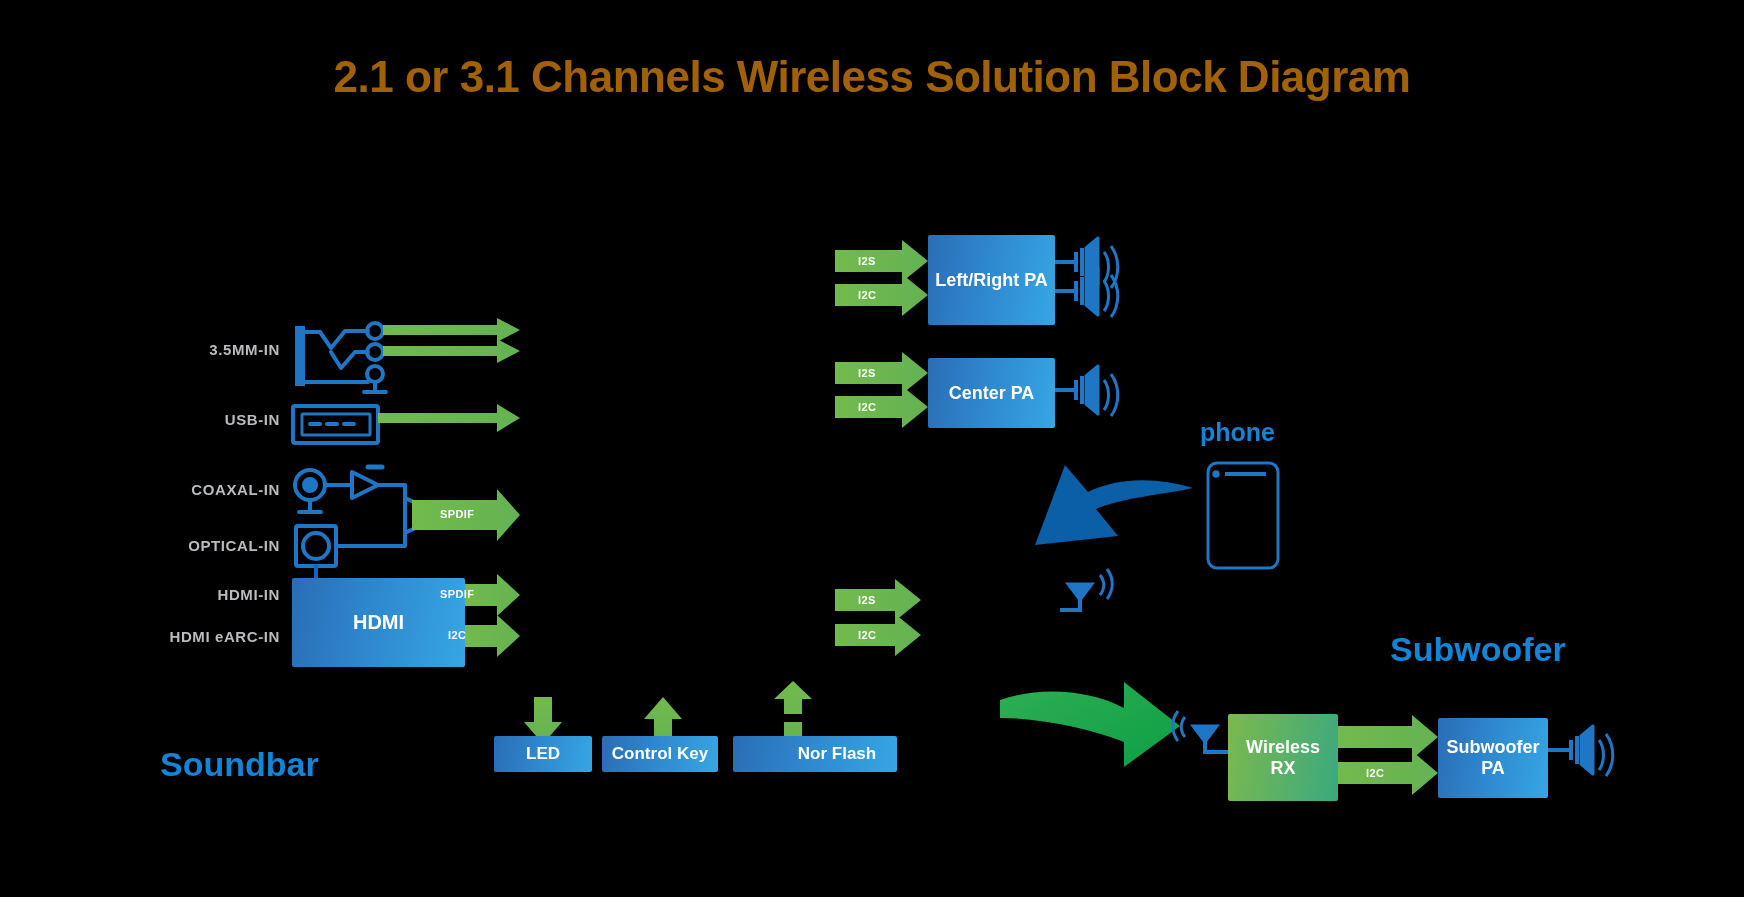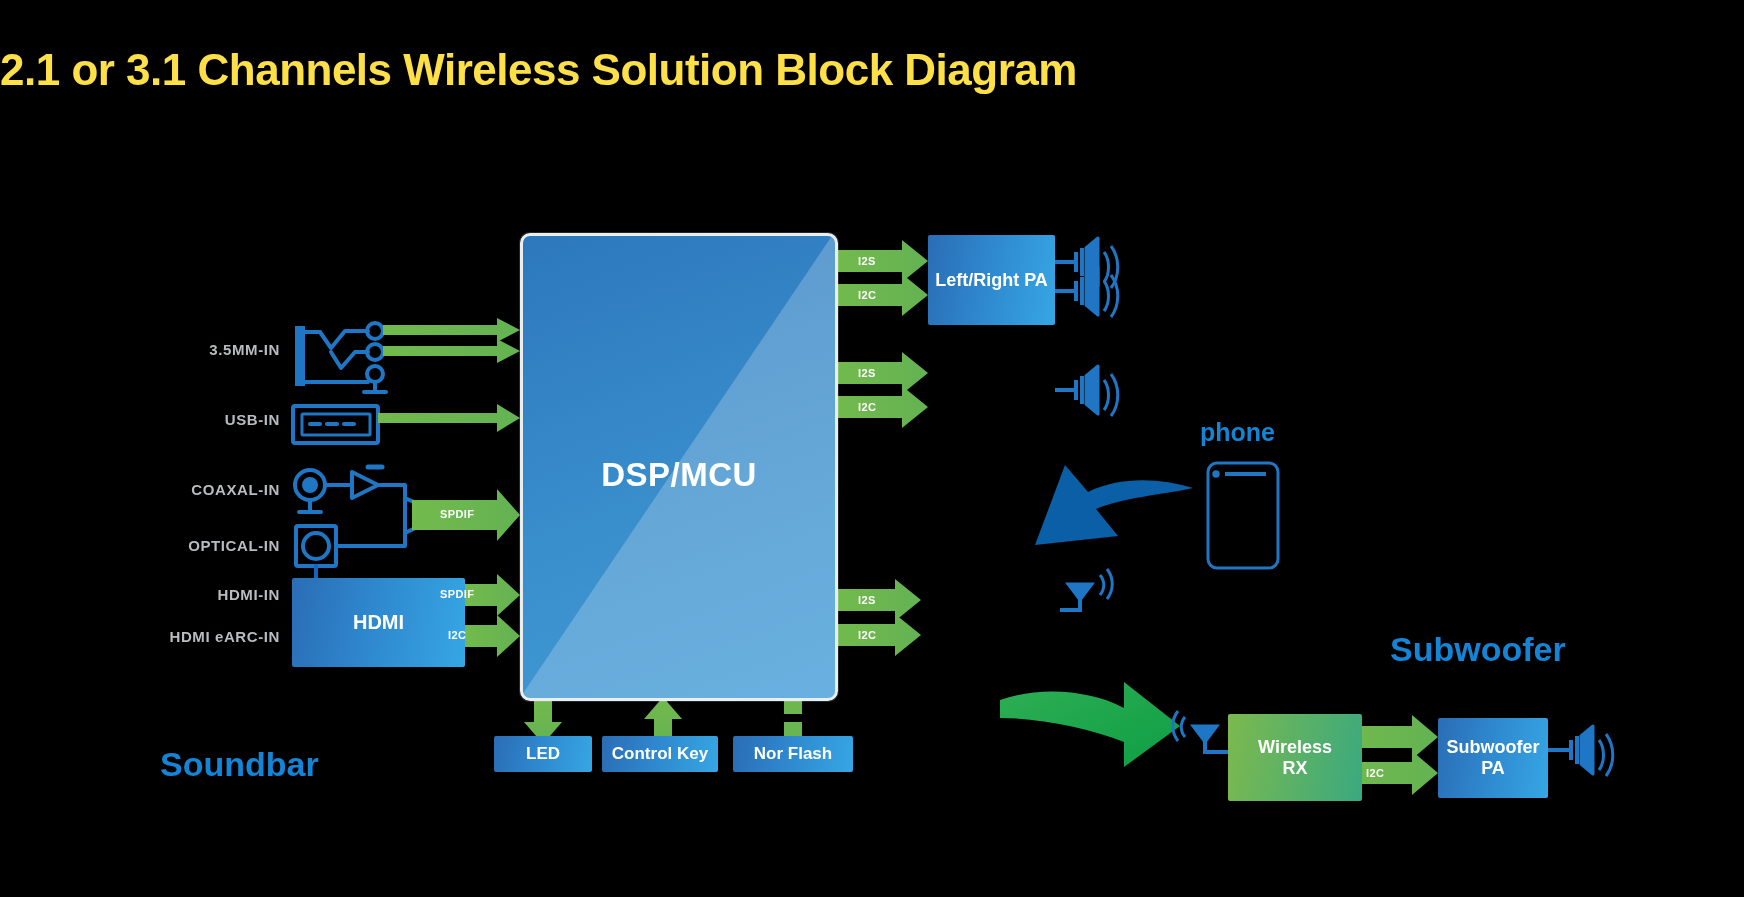--- a/index.html
+++ b/index.html
@@ -3,22 +3,22 @@
 <meta charset="utf-8">
 <style>
   html,body{margin:0;padding:0;background:#000;}
   body{width:1744px;height:897px;position:relative;overflow:hidden;
        font-family:"Liberation Sans",sans-serif;color:#fff;}
   .stage{position:absolute;inset:0;}
   .abs{position:absolute;}
 
   
   #title{
-    left:0;top:45px;width:1744px;text-align:left;
-    font-size:44px;font-weight:bold;color:#fde047;letter-spacing:-0.5px;
+    left:0;top:52px;width:1744px;text-align:center;
+    font-size:44px;font-weight:bold;color:#a16207;letter-spacing:-0.5px;
   }
 
   
   .section-heading{font-size:34px;font-weight:bold;color:#1485d6;}
   #soundbar-heading{left:160px;top:745px;}
   #subwoofer-heading{left:1390px;top:630px;}
   #phone-heading{left:1200px;top:418px;font-size:25px;font-weight:bold;color:#1485d6;}
 
   
   .in-label{
@@ -47,23 +47,23 @@
   #dsp-block span{position:relative;top:8px;}
 
   #hdmi-block{left:292px;top:578px;width:173px;height:89px;font-size:20px;}
 
   #lr-pa-block{left:928px;top:235px;width:127px;height:90px;font-size:18px;}
   #center-pa-block{left:928px;top:358px;width:127px;height:70px;font-size:18px;}
   #bt-block{left:920px;top:570px;width:140px;height:95px;font-size:18px;}
 
   #led-block{left:494px;top:736px;width:98px;height:36px;font-size:17px;}
   #ctrlkey-block{left:602px;top:736px;width:116px;height:36px;font-size:17px;}
-  #norflash-block{left:733px;top:736px;width:120px;height:36px;font-size:17px;}
-
-  #wireless-rx-block{left:1228px;top:714px;width:134px;height:87px;font-size:18px;}
+  #norflash-block{left:733px;top:736px;width:120px;height:36px;font-size:17px;padding-left:44px;}
+
+  #wireless-rx-block{left:1228px;top:714px;width:110px;height:87px;font-size:18px;}
   #sub-pa-block{left:1438px;top:718px;width:110px;height:80px;font-size:18px;}
 
   
   .arrow-label{
     position:absolute;font-size:11px;font-weight:bold;color:#fff;
     letter-spacing:.4px;z-index:6;pointer-events:none;white-space:nowrap;text-align:center;
   }
   svg.layer{position:absolute;left:0;top:0;width:1744px;height:897px;overflow:visible;}
 </style>
 </head>
@@ -251,32 +251,32 @@
 
   <div class="arrow-label" style="left:1366px;top:767px;">I2C</div>
 
   <div class="abs in-label" style="left:80px;top:333px;width:200px;margin-top:8px;">3.5MM-IN</div>
   <div class="abs in-label" style="left:80px;top:411px;width:200px;">USB-IN</div>
   <div class="abs in-label" style="left:60px;top:481px;width:220px;">COAXAL-IN</div>
   <div class="abs in-label" style="left:60px;top:537px;width:220px;">OPTICAL-IN</div>
   <div class="abs in-label" style="left:50px;top:586px;width:230px;">HDMI-IN</div>
   <div class="abs in-label" style="left:30px;top:628px;width:250px;">HDMI eARC-IN</div>
 
-  <div class="abs block" id="dsp-block">
-    <span>DSP/MCU</span>
-  </div>
 
   <div class="abs block blue-block" id="hdmi-block">
     <span>HDMI</span>
   </div>
 
   <div class="abs block blue-block" id="lr-pa-block">
     <span>Left/Right PA</span>
   </div>
 
+  <div class="abs block blue-block" id="center-pa-block">
+    <span>Center PA</span>
+  </div>
 
 
   <div class="abs block blue-block" id="led-block">
     <span>LED</span>
   </div>
   <div class="abs block blue-block" id="ctrlkey-block">
     <span>Control Key</span>
   </div>
   <div class="abs block blue-block" id="norflash-block">
     <span>Nor Flash</span>

